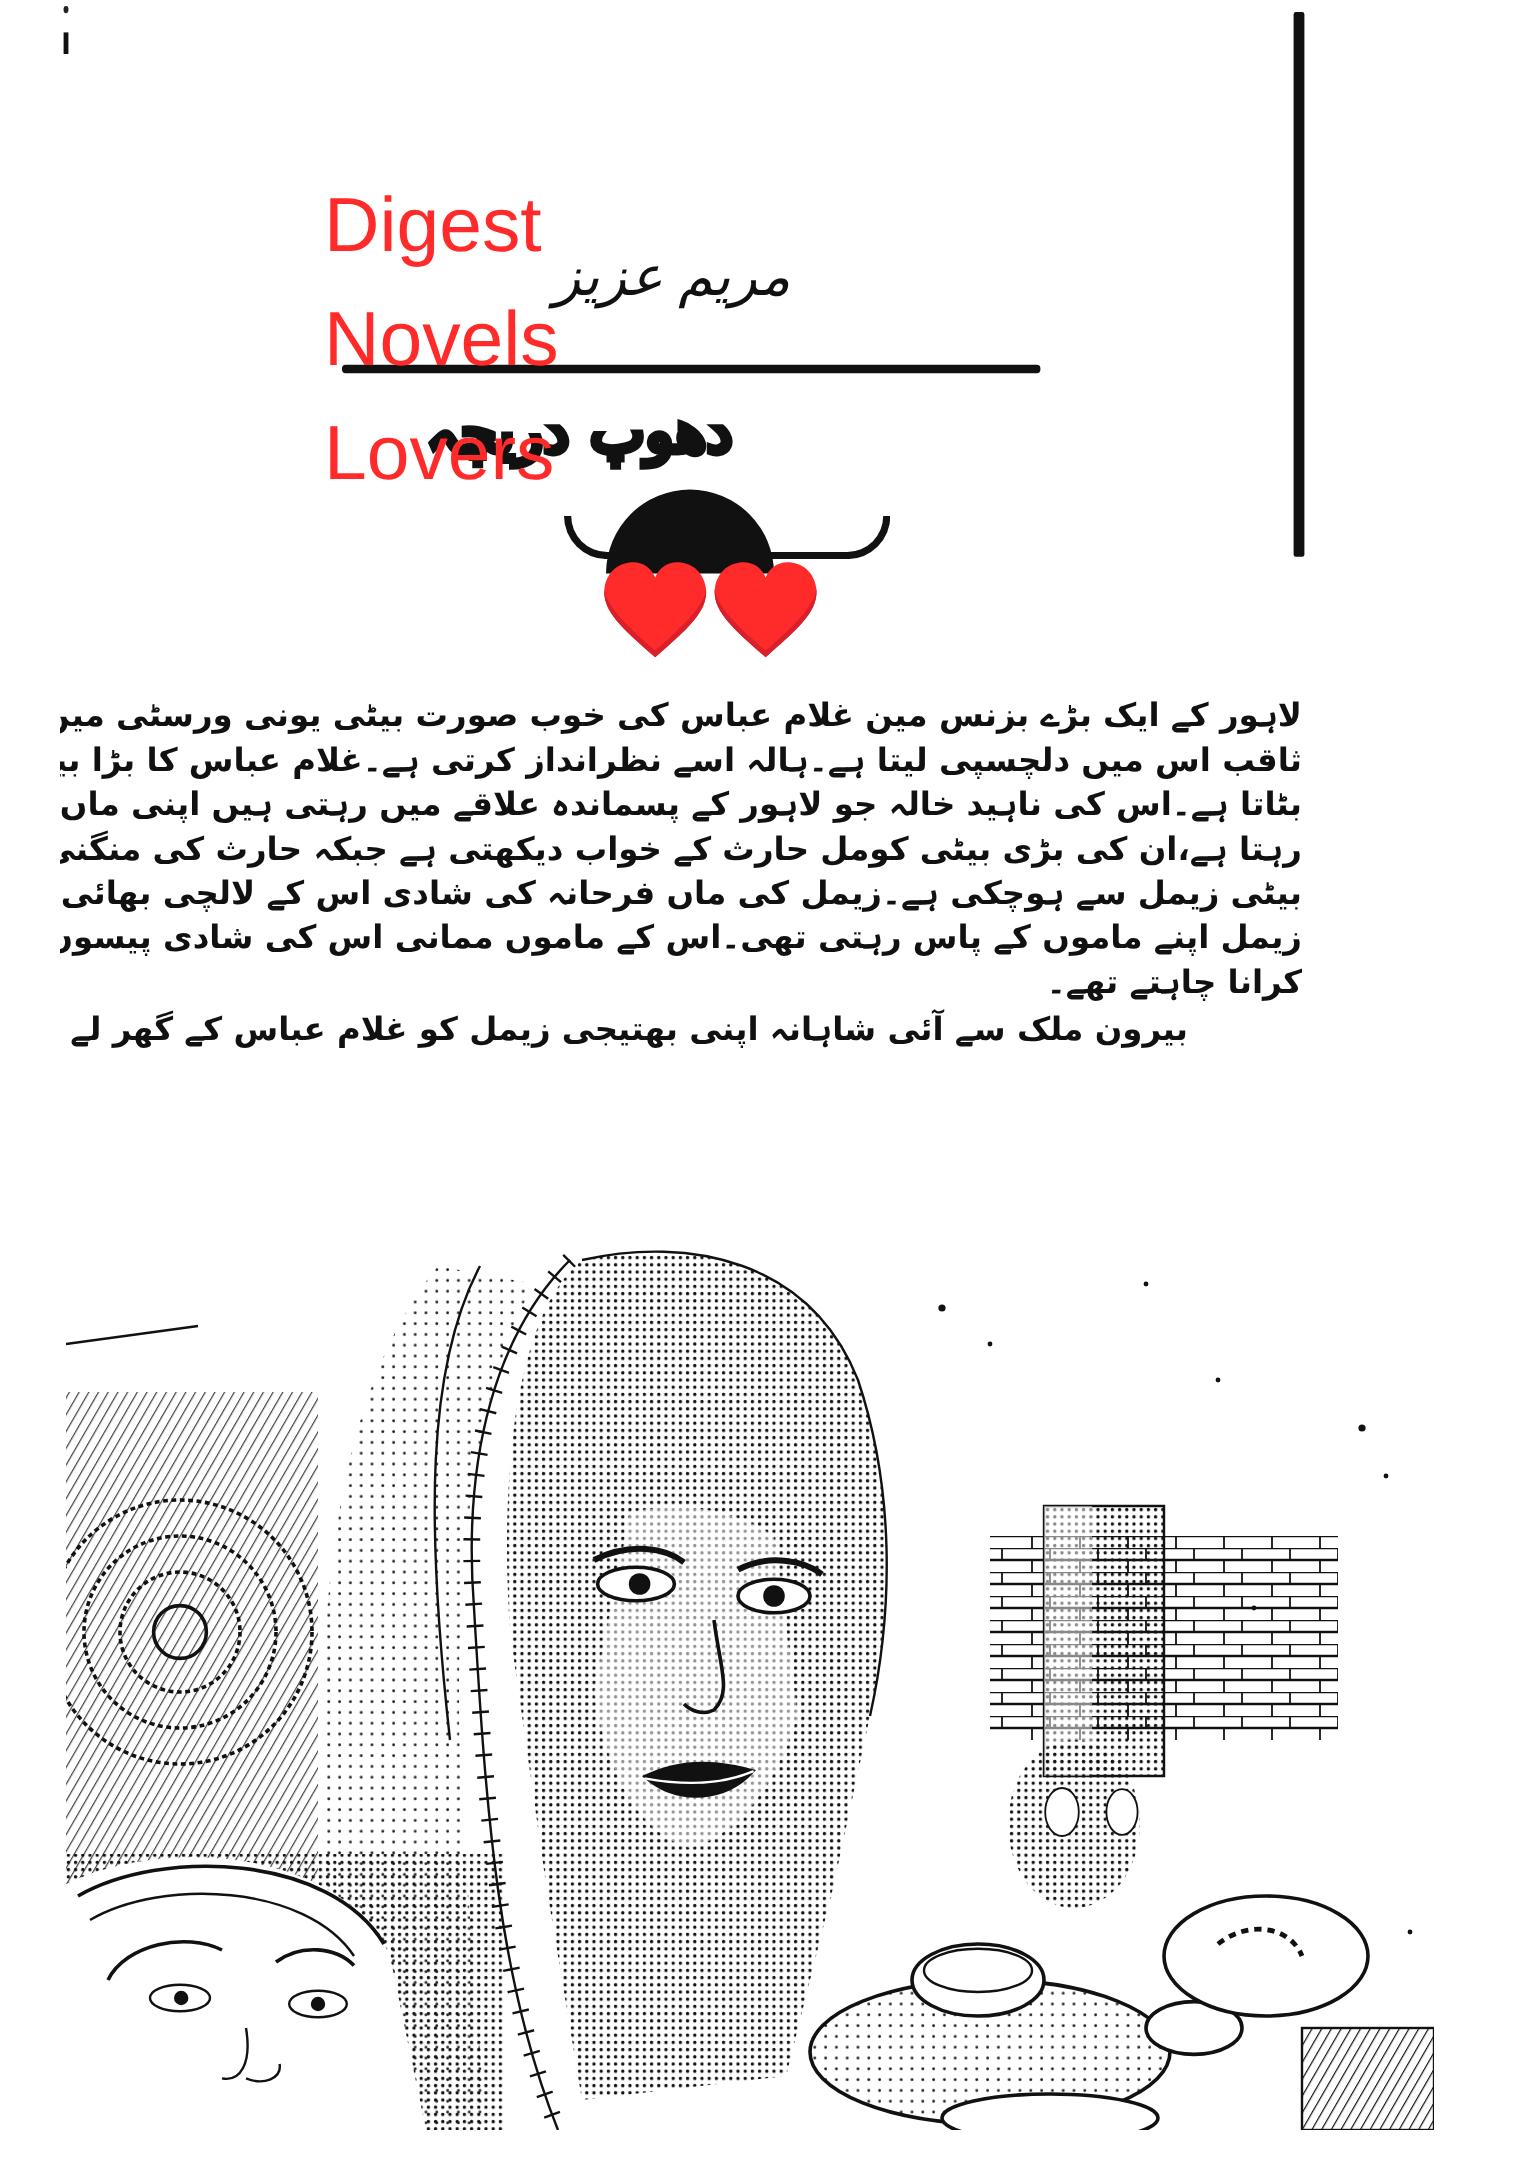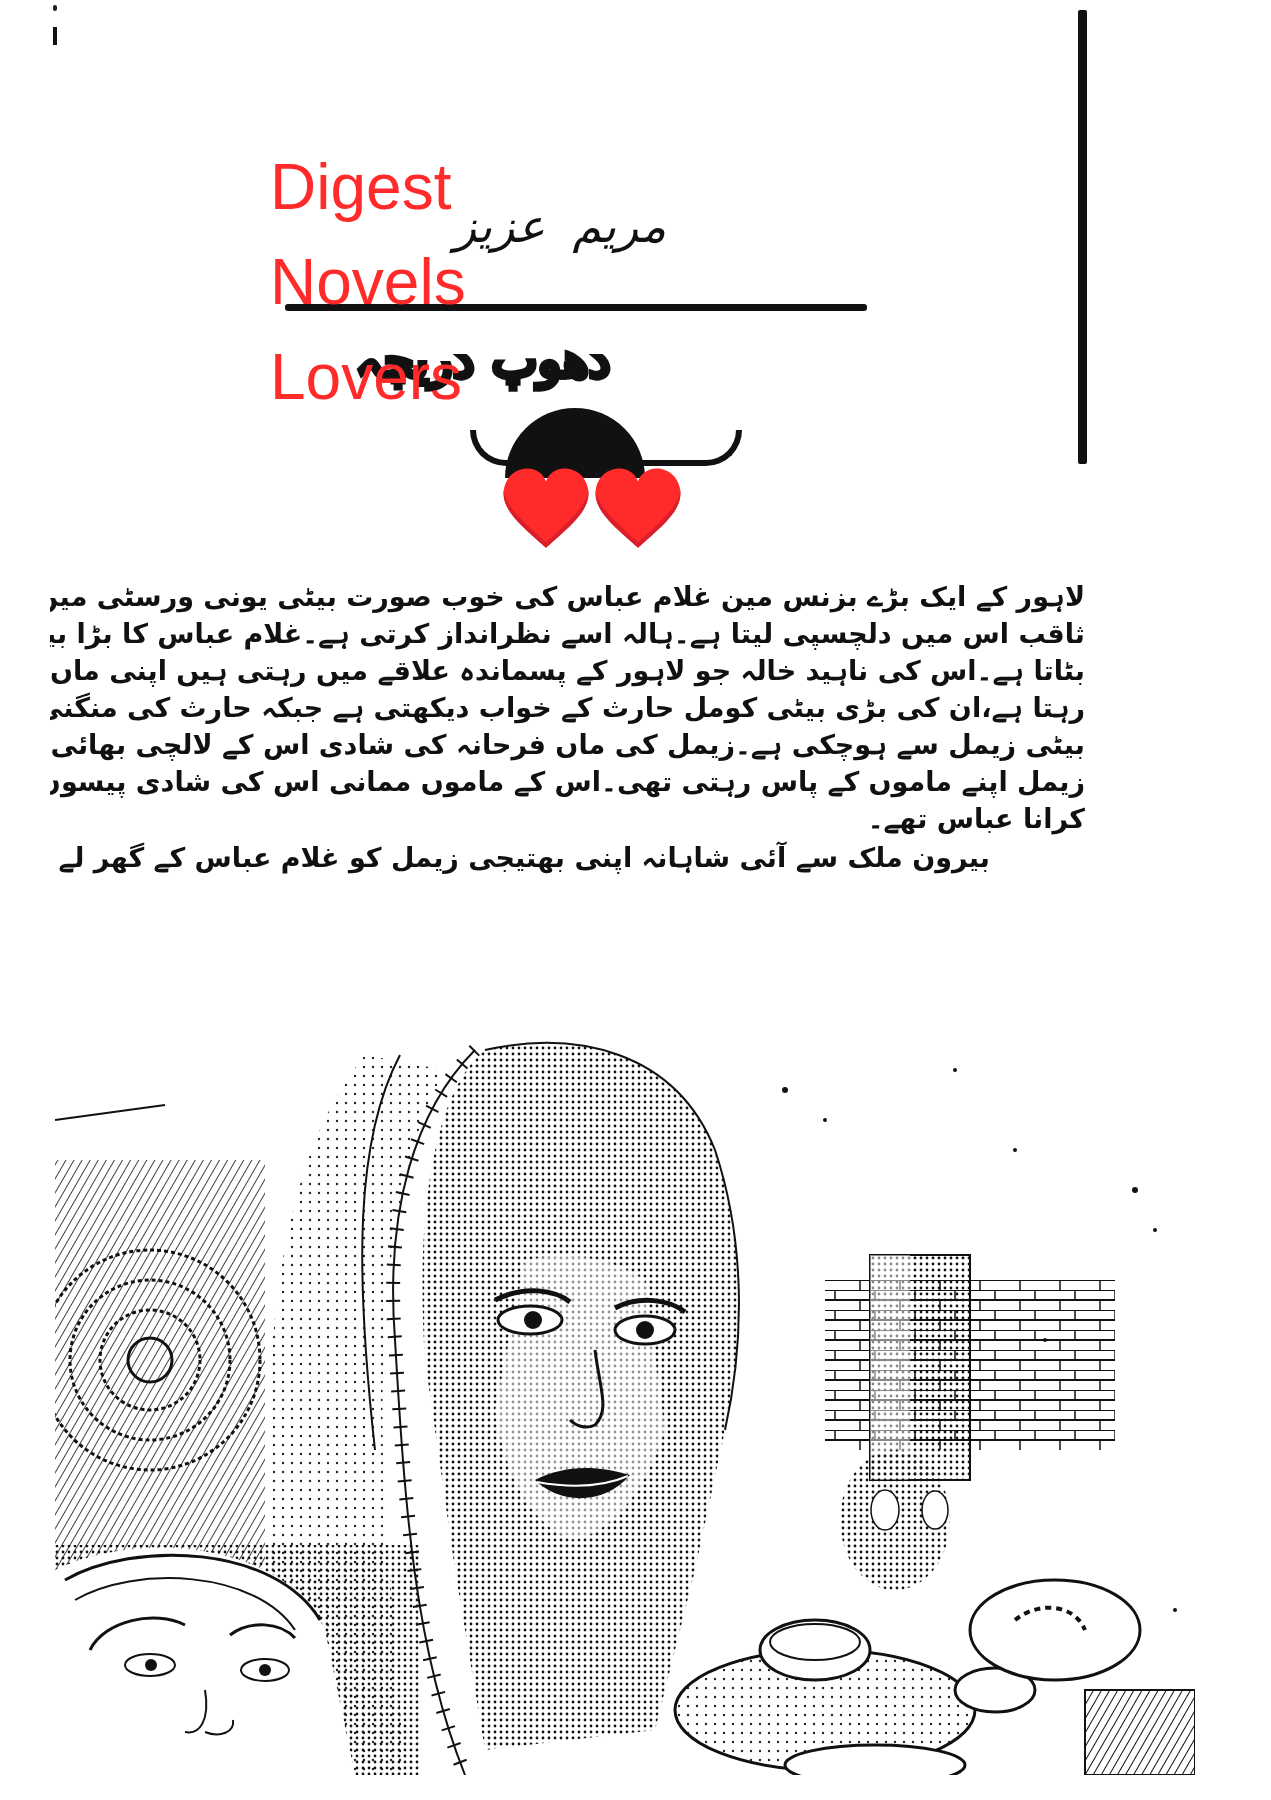--- a/index.html
+++ b/index.html
@@ -4,21 +4,21 @@
 <style>
   html, body { margin:0; padding:0; background:#ffffff; }
   body { width:1271px; height:1800px; position:relative; overflow:hidden; font-family:"DejaVu Sans", sans-serif; }
   .abs { position:absolute; }
   .corner-mark { left:52px; top:5px; width:6px; height:40px; }
   .corner-mark .dot { position:absolute; left:1px; top:0; width:4px; height:6px; background:#222; border-radius:2px; }
   .corner-mark .bar { position:absolute; left:1px; top:22px; width:4px; height:18px; background:#111; }
   .vrule { left:1078px; top:10px; width:9px; height:454px; background:#111; border-radius:2px; }
   .hrule { left:285px; top:304px; width:582px; height:7px; background:#111; border-radius:3px; }
   .byline { left:440px; top:175px; width:240px; height:110px; direction:rtl; text-align:center;
-            font-family:Liberation Mono, monospace; font-size:46px; font-style:italic; color:#111; line-height:110px; }
+            font-family:Liberation Sans, sans-serif; font-size:46px; font-style:italic; color:#111; line-height:110px; }
   .title { left:355px; top:315px; width:420px; height:90px; direction:rtl; text-align:left;
            font-family:"DejaVu Serif", serif; font-size:49px; font-weight:bold; line-height:90px;
            color:#ef4444; -webkit-text-stroke:4px #111; letter-spacing:2px; }
   .sun { left:505px; top:408px; width:140px; height:70px; background:#111; border-radius:70px 70px 0 0; }
   .sun-swoosh { left:470px; top:430px; width:260px; height:30px; border:6px solid #111; border-top:none; border-radius:0 0 60px 60px; background:#fff; }
   .watermark { left:270px; top:140px; color:#ff2a2a; font-family:"Liberation Sans", sans-serif; font-size:64px; line-height:95px; z-index:5; }
   .watermark div { height:95px; }
   .hearts { left:500px; top:466px; z-index:6; display:flex; gap:0; }
   .heart { width:92px; height:86px; position:relative; }
   .paragraph { left:50px; top:578px; width:1035px; direction:rtl; text-align:right; color:#111;
@@ -62,21 +62,21 @@
   </svg>
 </div>
 
 <div class="abs paragraph">
   <p>لاہور کے ایک بڑے بزنس مین غلام عباس کی خوب صورت بیٹی یونی ورسٹی میں پڑھتی ہے جہاں ایک ل</p>
   <p>ثاقب اس میں دلچسپی لیتا ہے۔ہالہ اسے نظرانداز کرتی ہے۔غلام عباس کا بڑا بیٹا حارث بزنس میں باپ کا ہا</p>
   <p>بٹاتا ہے۔اس کی ناہید خالہ جو لاہور کے پسماندہ علاقے میں رہتی ہیں اپنی ماں کے کہنے پر ان کی دیکھ بھال کر</p>
   <p>رہتا ہے،ان کی بڑی بیٹی کومل حارث کے خواب دیکھتی ہے جبکہ حارث کی منگنی بچپن ہی میں اپنے مرحوم چچا ایاز</p>
   <p>بیٹی زیمل سے ہوچکی ہے۔زیمل کی ماں فرحانہ کی شادی اس کے لالچی بھائی وحید نے عبدالقدوس سے کردی تھ</p>
   <p>زیمل اپنے ماموں کے پاس رہتی تھی۔اس کے ماموں ممانی اس کی شادی پیسوں کے لالچ میں کسی غنڈے سے</p>
-  <p>کرانا عباس تھے۔</p>
+  <p>کرانا چاہتے تھے۔</p>
   <p class="closing">بیرون ملک سے آئی شاہانہ اپنی بھتیجی زیمل کو غلام عباس کے گھر لے آتی ہیں۔</p>
 </div>
 
 <svg class="abs illustration" viewBox="0 0 1140 765">
   <defs>
     <pattern id="dots" width="6" height="6" patternUnits="userSpaceOnUse">
       <circle cx="2" cy="2" r="1.4" fill="#111"></circle>
     </pattern>
     <pattern id="dotsLight" width="9" height="9" patternUnits="userSpaceOnUse">
       <circle cx="3" cy="3" r="1.2" fill="#222"></circle>

